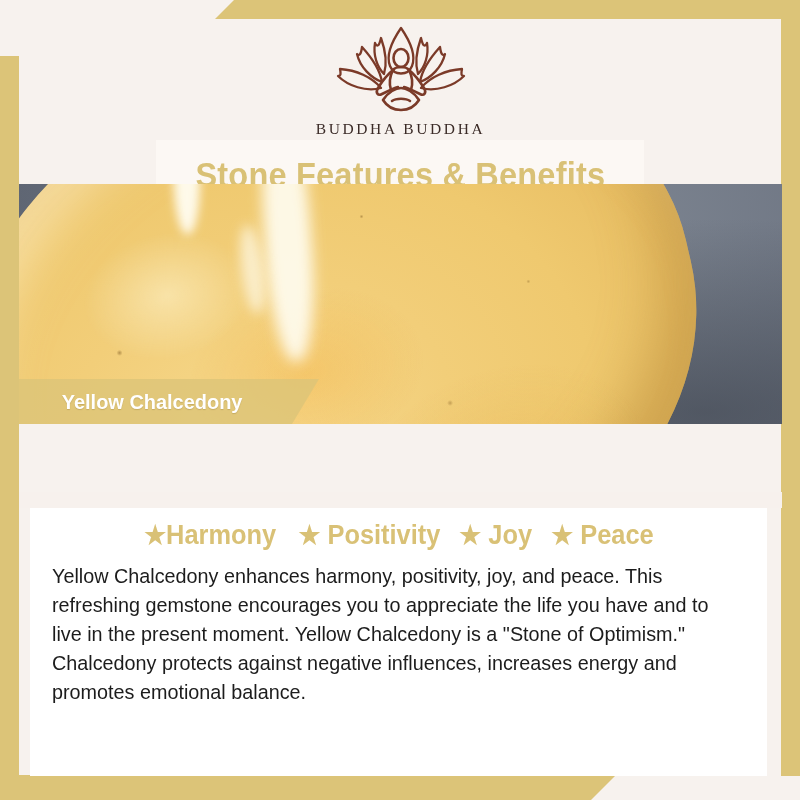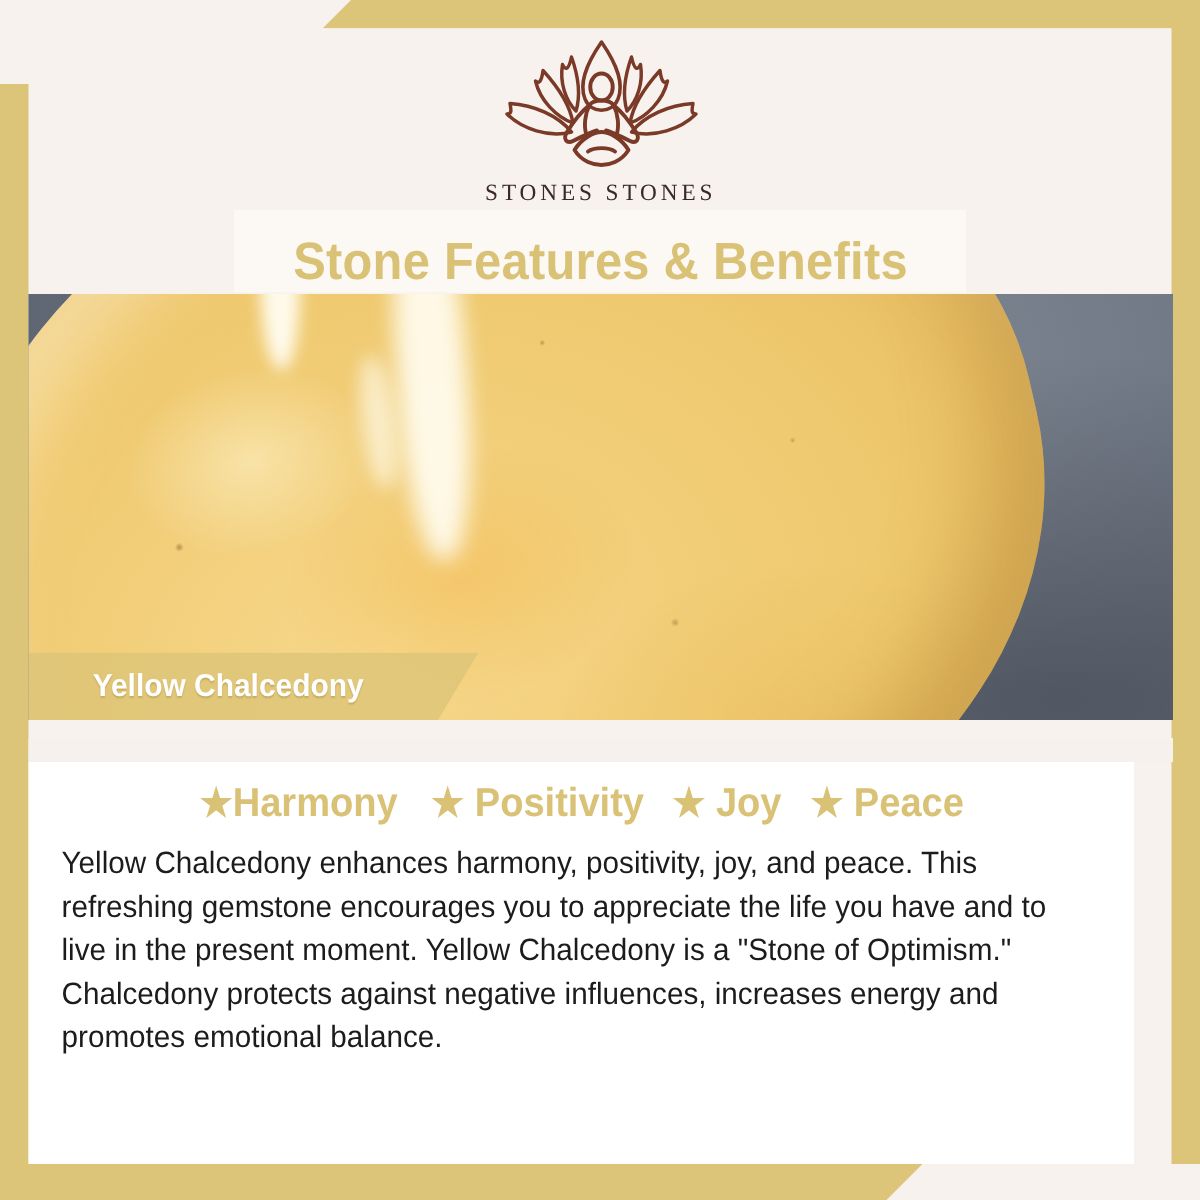--- a/index.html
+++ b/index.html
@@ -40,21 +40,21 @@
   #title-text{
     font-family:"Liberation Sans Narrow","Liberation Sans",sans-serif;
     font-weight:700;font-size:35px;letter-spacing:.2px;
     color:#D9C176;
     transform:scaleX(.93);transform-origin:center;
     white-space:nowrap;
   }
 
   
   #photo{
-    position:absolute;left:19px;top:196px;width:763px;height:284px;
+    position:absolute;left:19px;top:184px;width:763px;height:240px;
     overflow:hidden;
     background:#6E7685;
   }
   #photo-bg{
     position:absolute;inset:0;
     background:
       radial-gradient(circle at 78% 18%, #7C8490 0%, #6C7381 45%, #5E6572 100%);
   }
   #photo-bg:after{
     content:"";position:absolute;inset:0;
@@ -115,21 +115,21 @@
     transform:scaleX(.95);transform-origin:left center;
     white-space:nowrap;
     text-shadow:0 1px 1px rgba(120,90,30,.25);
   }
 
   
   #strip{position:absolute;left:19px;top:492px;width:763px;height:16px;background:#F7F1ED;}
 
   
   #content{
-    position:absolute;left:19px;top:508px;width:737px;height:268px;
+    position:absolute;left:30px;top:508px;width:737px;height:268px;
     background:#FFFFFF;
   }
   #benefits{
     margin-top:12px;
     text-align:center;
     white-space:nowrap;
   }
   .benefit{
     display:inline-block;
     color:#D9C176;
@@ -184,21 +184,21 @@
           <ellipse cx="75" cy="36" rx="7.5" ry="9"></ellipse>
 
           <path d="M67 48 C 62 52, 57 58, 52 66 C 49 71, 52 74, 56 72 C 62 69, 68 66, 72 65"></path>
           <path d="M83 48 C 88 52, 93 58, 98 66 C 101 71, 98 74, 94 72 C 88 69, 82 66, 78 65"></path>
           <path d="M67 48 C 70 44, 80 44, 83 48 C 86 54, 87 62, 85 68"></path>
           <path d="M65 68 C 63 62, 64 54, 67 48"></path>
           <path d="M57 78 C 62 70, 70 66, 75 66 C 80 66, 88 70, 93 78 C 88 86, 80 88, 75 88 C 70 88, 62 86, 57 78 Z"></path>
           <path d="M66 79 C 70 76, 80 76, 84 79"></path>
         </g>
       </svg>
-      <div id="brand-name">STONES STONES</div>
+      <div id="brand-name">BUDDHA BUDDHA</div>
     </div>
   </div>
 
   <div id="title-banner">
     <div id="title-text">Stone Features &amp; Benefits</div>
   </div>
 
   <div id="photo">
     <div id="photo-bg"></div>
     <div id="stone">

